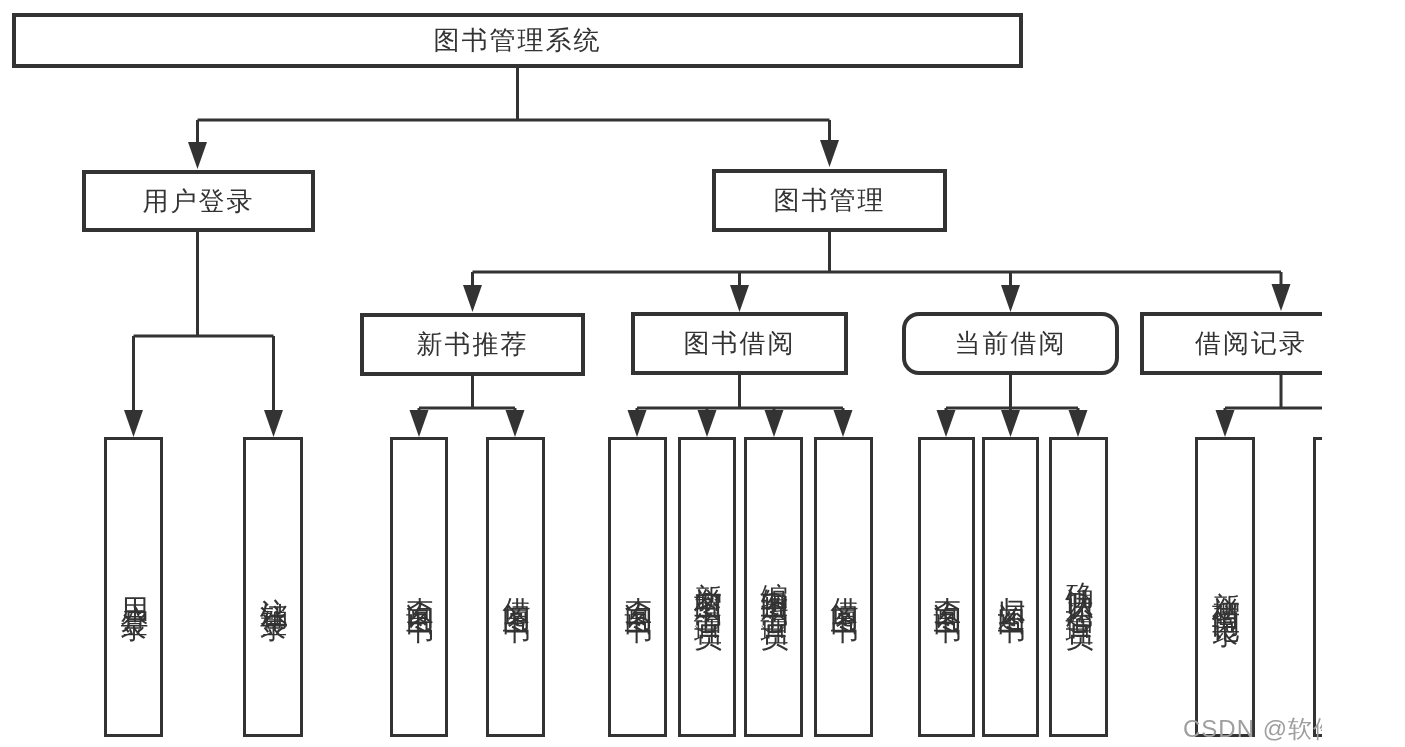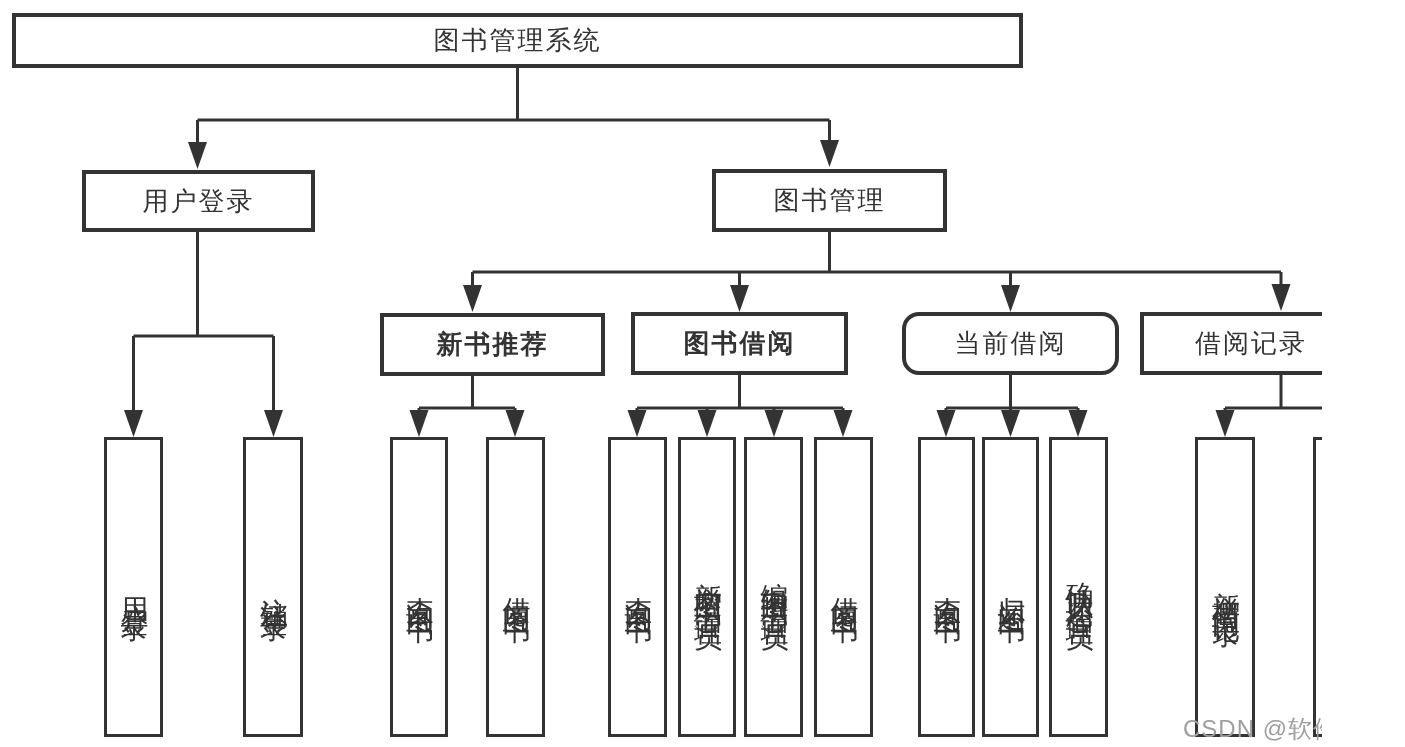--- a/index.html
+++ b/index.html
@@ -107,22 +107,22 @@
     <polygon points="1078,437 1068.5,410 1087.5,410"></polygon>
     <polygon points="1225,437 1215.5,410 1234.5,410"></polygon>
     <polygon points="1343,437 1333.5,410 1352.5,410"></polygon>
   </svg>
 
   <div class="hbox" style="left:12px; top:13px; width:1011px; height:55px;">图书管理系统</div>
 
   <div class="hbox" style="left:82px; top:170px; width:233px; height:62px;">用户登录</div>
   <div class="hbox" style="left:712px; top:169px; width:235px; height:63px;">图书管理</div>
 
-  <div class="hbox" style="left:380px; top:313px; width:225px; height:63px;font-weight:bold;">新书推荐</div>
-  <div class="hbox" style="left:631px; top:312px; width:217px; height:63px;font-weight:bold;">图书借阅</div>
+  <div class="hbox" style="left:360px; top:313px; width:225px; height:63px;">新书推荐</div>
+  <div class="hbox" style="left:631px; top:312px; width:217px; height:63px;">图书借阅</div>
   <div class="hbox" style="left:902px; top:312px; width:217px; height:63px;border-radius:17px;">当前借阅</div>
   <div class="hbox" style="left:1140px; top:312px; width:222px; height:63px;">借阅记录</div>
 
   <div class="vbox" style="left:104px; width:59px;">用户登录</div>
   <div class="vbox" style="left:243px; width:60px;">注销登录</div>
 
   <div class="vbox" style="left:390px; width:58px;">查询图书</div>
   <div class="vbox" style="left:486px; width:59px;">借阅图书</div>
 
   <div class="vbox" style="left:608px; width:59px;">查询图书</div>

